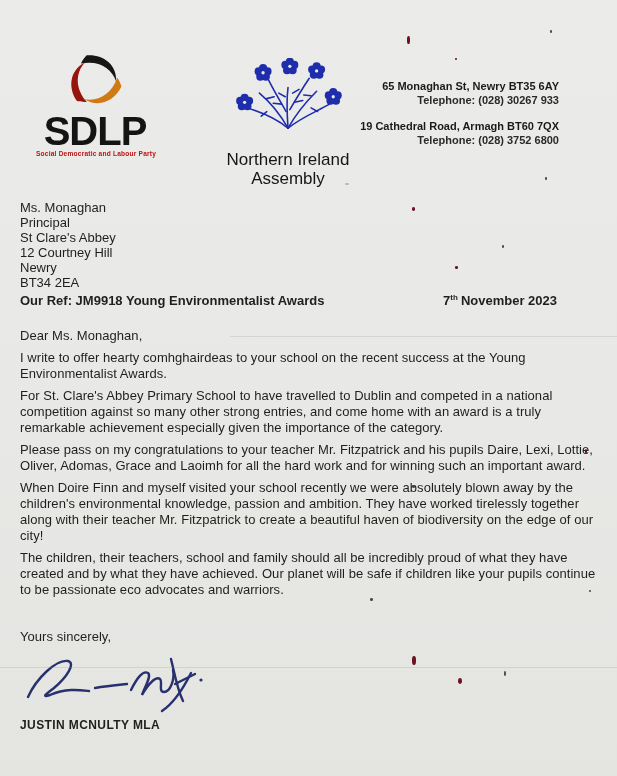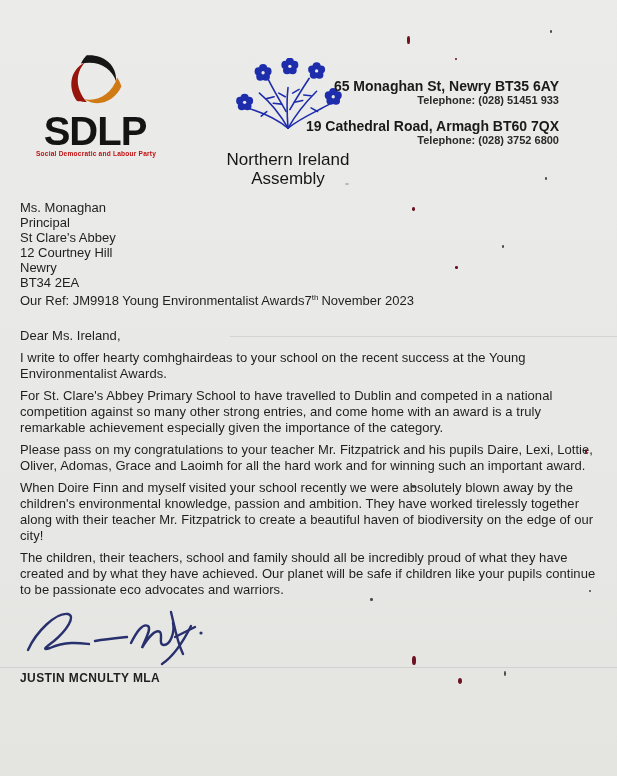--- a/index.html
+++ b/index.html
@@ -9,25 +9,25 @@
     font-family:"Liberation Sans", sans-serif; color:#1f1f1f;
   }
   
   .sdlp-block { position:absolute; left:36px; top:52px; width:118px; text-align:center; }
   .sdlp-acronym { font-size:40px; font-weight:bold; letter-spacing:-1px; color:#141414; line-height:38px; margin-top:-4px; }
   .sdlp-tagline { font-size:6.6px; font-weight:bold; color:#c01010; letter-spacing:0.2px; white-space:nowrap; }
   .assembly-block { position:absolute; left:200px; top:58px; width:176px; text-align:center; }
   .assembly-name { font-size:17px; color:#161616; line-height:19px; margin-top:16px; }
   .office-block { position:absolute; top:80px; right:58px; text-align:right; }
   .office { margin-bottom:13px; }
-  .office-address { font-size:14px; font-weight:bold; color:#1a1a1a; line-height:13.5px; }
+  .office-address { font-size:11px; font-weight:bold; color:#1a1a1a; line-height:13.5px; }
   .office-phone { font-size:11px; font-weight:bold; color:#2a2a2a; line-height:13.5px; }
   
   .recipient { position:absolute; left:20px; top:201px; font-size:13px; line-height:14.9px; }
-  .ref-row { position:absolute; left:20px; right:60px; top:293px; display:flex; justify-content:flex-start; font-size:13px; }
+  .ref-row { position:absolute; left:20px; right:60px; top:293px; display:flex; justify-content:space-between; font-size:13px;font-weight:bold; }
   .date sup { font-size:8px; }
   .date .rest { margin-left:3px; }
   
   .letter-body { position:absolute; left:20px; top:328px; width:578px; font-size:13px; line-height:16px; letter-spacing:0.05px; }
   .letter-body p { margin:0 0 6px 0; }
   .closing { margin-top:31px !important; }
   .signature-wrap { margin:4px 0 2px 2px; height:62px; }
   .signatory { font-size:12px; font-weight:bold; letter-spacing:0.4px; margin-top:4px !important; }
   
   .speck { position:absolute; border-radius:45%; }
@@ -121,21 +121,21 @@
     </span>
     <div class="assembly-name">
       <div>Northern Ireland</div>
       <div>Assembly</div>
     </div>
   </div>
 
   <div class="office-block">
     <div class="office">
       <div class="office-address">65 Monaghan St, Newry BT35 6AY</div>
-      <div class="office-phone">Telephone: (028) 51451 933</div>
+      <div class="office-phone">Telephone: (028) 30267 933</div>
     </div>
     <div class="office">
       <div class="office-address">19 Cathedral Road, Armagh BT60 7QX</div>
       <div class="office-phone">Telephone: (028) 3752 6800</div>
     </div>
   </div>
 
   <div class="recipient">
     <div>Ms. Monaghan</div>
     <div>Principal</div>
@@ -144,26 +144,27 @@
     <div>Newry</div>
     <div>BT34 2EA</div>
   </div>
 
   <div class="ref-row">
     <span>Our Ref: JM9918 Young Environmentalist Awards</span>
     <span class="date"><span>7</span><sup>th</sup><span class="rest">November 2023</span></span>
   </div>
 
   <div class="letter-body">
-    <p>Dear Ms. Ireland,</p>
+    <p>Dear Ms. Monaghan,</p>
     <p>I write to offer hearty comhghairdeas to your school on the recent success at the Young Environmentalist Awards.</p>
     <p>For St. Clare's Abbey Primary School to have travelled to Dublin and competed in a national competition against so many other strong entries, and come home with an award is a truly remarkable achievement especially given the importance of the category.</p>
     <p>Please pass on my congratulations to your teacher Mr. Fitzpatrick and his pupils Daire, Lexi, Lottie, Oliver, Adomas, Grace and Laoimh for all the hard work and for winning such an important award.</p>
     <p>When Doire Finn and myself visited your school recently we were absolutely blown away by the children's environmental knowledge, passion and ambition. They have worked tirelessly together along with their teacher Mr. Fitzpatrick to create a beautiful haven of biodiversity on the edge of our city!</p>
     <p>The children, their teachers, school and family should all be incredibly proud of what they have created and by what they have achieved. Our planet will be safe if children like your pupils continue to be passionate eco advocates and warriors.</p>
+    <p class="closing">Yours sincerely,</p>
     <div class="signature-wrap">
       <svg width="205" height="62" viewBox="0 0 205 62">
         <g stroke="#28306e" stroke-width="2.4" fill="none" stroke-linecap="round">
           <path d="M6,46 C14,28 34,8 46,10 C54,12 45,26 32,37 C24,43 19,47 28,44 C44,37 58,39 67,40"></path>
           <path d="M73,37 C84,35 95,34 105,33"></path>
           <path d="M109,39 C115,27 121,19 126,22 C130,25 122,37 120,44 C126,33 134,25 138,28 C141,31 136,41 142,41 C148,41 153,29 151,19"></path>
           <path d="M149,8 C152,20 155,38 161,50"></path>
           <path d="M169,22 C162,36 152,52 140,60"></path>
           <path d="M153,33 C159,30 167,26 173,23"></path>
         </g>

